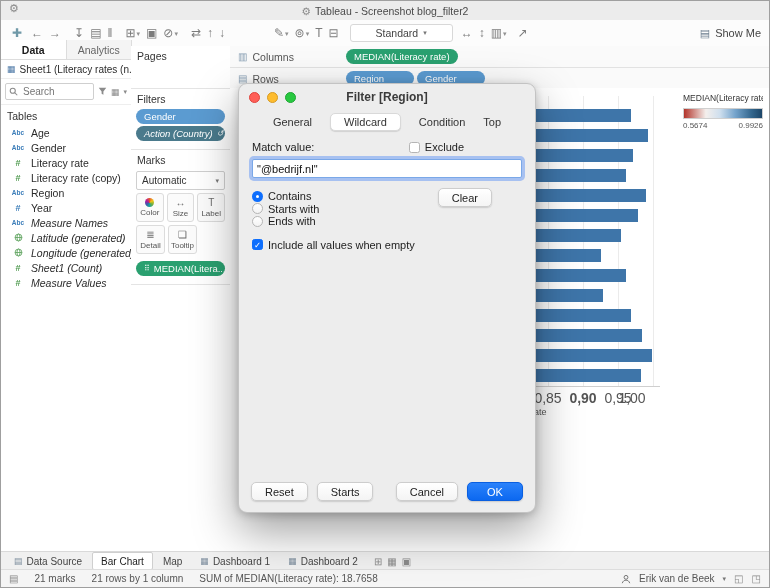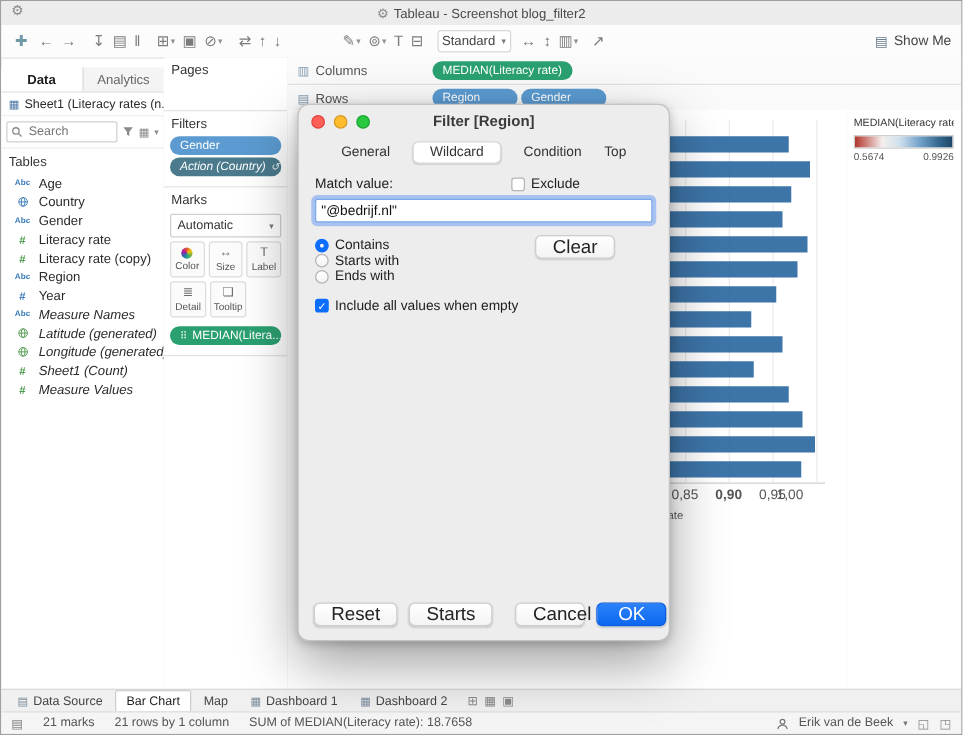--- a/index.html
+++ b/index.html
@@ -4,26 +4,26 @@
 <style>
   html,body{margin:0;padding:0;background:#e9e9e9}
   .app{position:relative;width:770px;height:588px;background:#fff;font-family:"Liberation Sans",sans-serif;font-size:11px;color:#333;overflow:hidden;border:1px solid #9f9f9f;box-sizing:border-box;user-select:none}
   
   .titlebar{position:absolute;top:0;left:0;right:0;height:19px;background:#ececec;border-bottom:1px solid #d2d2d2;display:flex;align-items:center;justify-content:center;gap:4px;font-size:10.5px;color:#4a4a4a}
   .titlebar .corner{position:absolute;left:8px;top:1px;color:#8a8a8a;font-size:11px}
   
   .toolbar{position:absolute;top:19px;left:0;right:0;height:26px;background:#fcfcfc;border-bottom:1px solid #e2e2e2;display:flex;align-items:center;padding:0 8px;color:#7c7c7c;font-size:12px}
   .tool{margin:0 3px;cursor:default;line-height:1}
   .tcaret{font-size:7px;margin-left:-2px;color:#919191}
-  .tool-select{display:inline-flex;align-items:center;gap:5px;border:1px solid #d8d8d8;border-radius:3px;background:#fff;padding:2px 3px;font-size:10.5px;color:#444}
+  .tool-select{display:inline-flex;align-items:center;gap:5px;border:1px solid #d8d8d8;border-radius:3px;background:#fff;padding:2px 25px;font-size:10.5px;color:#444}
   .tool-select .sel-caret{font-size:7px;color:#777}
   .showme{margin-left:auto;display:flex;align-items:center;gap:5px;color:#444;font-size:11px}
   .showme .micon{color:#6d7f90;font-size:11px}
   
-  .sidebar{position:absolute;top:53px;left:0;width:130px;bottom:35px;border-right:1px solid #ddd;background:#fff}
+  .sidebar{position:absolute;top:39px;left:0;width:130px;bottom:35px;border-right:1px solid #ddd;background:#fff}
   .side-tabs{display:flex;height:19px;border-bottom:1px solid #ddd;font-size:10.5px}
   .side-tab{flex:1;display:flex;align-items:center;justify-content:center}
   .side-tab.active{font-weight:bold;color:#1b1b1b;background:#fff}
   .side-tab.inactive{background:#f4f4f4;color:#666;border-left:1px solid #ddd}
   .sheet-row{height:18px;display:flex;align-items:center;gap:4px;padding:0 6px;border-bottom:1px solid #eee;font-size:10px;white-space:nowrap;overflow:hidden;color:#2b2b2b}
   .sheet-row .sicon{color:#4e79a7;font-size:9px}
   .search-row{height:21px;display:flex;align-items:center;gap:4px;padding:2px 4px;border-bottom:1px solid #eee;color:#8b8b8b}
   .search-box{flex:1;display:flex;align-items:center;gap:3px;border:1px solid #cfcfcf;border-radius:2px;height:15px;padding:0 3px;background:#fff;min-width:0}
   .search-box input{border:none;outline:none;width:100%;font-size:10px;font-family:inherit;color:#333;min-width:0}
   .tables-hdr{padding:5px 6px 3px;font-size:10.5px;color:#333}
@@ -56,21 +56,21 @@
   .shelves{position:absolute;top:45px;left:229px;right:0;background:#fff}
   .shelf{height:21px;border-bottom:1px solid #e2e2e2;display:flex;align-items:center;background:#fafafa}
   .shelf-label{width:100px;flex:0 0 100px;display:flex;align-items:center;gap:5px;padding:0 8px;color:#555;font-size:10.5px}
   .shelf-icon{color:#8aa0b4;font-size:10px}
   .shelf-pills{display:flex;gap:3px}
   
   .chart-pane{position:absolute;top:87px;left:229px;width:447px;bottom:35px;background:#fff;border-right:1px solid #e0e0e0;overflow:hidden}
   .gridline{position:absolute;top:8px;height:290px;width:1px;background:#ebebeb}
   .axis-line{position:absolute;left:195px;width:235px;top:298px;height:1px;background:#cfcfcf}
   .bar{position:absolute;height:13px}
-  .tick-label{position:absolute;top:302px;width:28px;text-align:center;font-size:11px;color:#555}
+  .tick-label{position:absolute;top:302px;width:28px;text-align:center;font-size:14px;color:#555}
   .axis-title{position:absolute;left:301px;top:319px;font-size:9px;color:#555}
   
   .legend{position:absolute;top:87px;left:676px;right:0;bottom:35px;padding:5px 6px;background:#fff}
   .legend-title{font-size:8.5px;color:#333;white-space:nowrap;overflow:hidden}
   .legend-grad{margin-top:5px;height:9px;border:1px solid #cfcfcf;background:linear-gradient(90deg,#b2342b 0%,#f4efec 28%,#cfdfee 46%,#74a3cb 66%,#35688f 86%,#1c4668 100%)}
   .legend-vals{display:flex;justify-content:space-between;font-size:8px;color:#555;margin-top:2px}
   
   .dialog{position:absolute;left:237px;top:82px;width:296px;height:428px;background:#ededed;border:1px solid #c3c3c3;border-radius:9px;box-shadow:0 18px 45px rgba(0,0,0,.38),0 2px 8px rgba(0,0,0,.2);z-index:50}
   .dlg-titlebar{position:relative;height:26px;display:flex;align-items:center;justify-content:center}
   .tl{position:absolute;top:8px;width:11px;height:11px;border-radius:50%;box-sizing:border-box}
@@ -86,21 +86,21 @@
   .chk-row{display:flex;align-items:center;gap:5px}
   .chk{width:11px;height:11px;border:1px solid #b5b5b5;border-radius:2.5px;background:#fff;display:flex;align-items:center;justify-content:center;font-size:8.5px;color:#fff;box-sizing:border-box}
   .chk.checked{background:#0d6efd;border-color:#0d6efd}
   .dlg-input{display:block;width:100%;box-sizing:border-box;margin-top:6px;height:19px;border:1px solid #7aa8e8;border-radius:2px;box-shadow:0 0 0 3px rgba(52,120,246,.38);font-family:"Liberation Sans",sans-serif;font-size:11px;padding:0 4px;color:#111;background:#fff;outline:none}
   .radio-wrap{position:relative;margin-top:12px}
   .radio-row{display:flex;align-items:center;gap:5px;height:12.5px;font-size:11px;color:#1d1d1d}
   .radio{width:11px;height:11px;border-radius:50%;border:1px solid #b5b5b5;background:linear-gradient(#fff,#f3f3f3);box-sizing:border-box;display:flex;align-items:center;justify-content:center}
   .radio.sel{background:#0d6efd;border:none}
   .radio .dot{width:3.5px;height:3.5px;border-radius:50%;background:#fff}
   .clear-btn{position:absolute;right:30px;top:-2px}
-  .mac-btn{font-family:"Liberation Sans",sans-serif;font-size:15px;height:19px;padding:0 13px;border:1px solid #cdcdcd;border-radius:5px;background:linear-gradient(#fff,#f4f4f4);box-shadow:0 1px 1.5px rgba(0,0,0,.15);color:#222}
+  .mac-btn{font-family:"Liberation Sans",sans-serif;font-size:11px;height:19px;padding:0 13px;border:1px solid #cdcdcd;border-radius:5px;background:linear-gradient(#fff,#f4f4f4);box-shadow:0 1px 1.5px rgba(0,0,0,.15);color:#222}
   .mac-btn.wide{min-width:56px}
   .mac-btn.primary{background:linear-gradient(#2a82fb,#0c68f0);border-color:#0a5fe0;color:#fff;min-width:56px}
   .include{margin-top:11px;font-size:11px;color:#1d1d1d}
   .dlg-footer{position:absolute;left:12px;right:12px;bottom:11px;display:flex;gap:9px;align-items:center}
   .dlg-footer .spacer{flex:1}
   
   .sheettabs{position:absolute;left:0;right:0;bottom:17px;height:18px;background:#f0f0f0;border-top:1px solid #d9d9d9;display:flex;align-items:center;padding:0 5px;gap:2px;font-size:10px;color:#444}
   .stab{display:flex;align-items:center;gap:4px;padding:1px 8px;height:14px;border-radius:2px;white-space:nowrap}
   .stab.active{background:#fff;border:1px solid #cfcfcf;color:#222}
   .stab .sicon{font-size:9px;color:#7f8f9f}
@@ -186,30 +186,20 @@
           </svg>
       </span>
       <span style="font-size:9px">▦</span>
       <span class="caret" style="font-size:7px">▾</span>
     </div>
     <div class="tables-hdr">Tables</div>
     <div>
         <div class="frow">
           <span class="ficon blue abc">Abc</span>
           <span>Age</span>
-        </div>
-        <div class="frow">
-          <span class="ficon blue">
-            <svg width="9" height="9" viewBox="0 0 12 12" fill="none" stroke="currentColor" stroke-width="1">
-              <circle cx="6" cy="6" r="4.6"></circle>
-              <ellipse cx="6" cy="6" rx="2" ry="4.6"></ellipse>
-              <line x1="1.4" y1="6" x2="10.6" y2="6"></line>
-            </svg>
-          </span>
-          <span>Country</span>
         </div>
         <div class="frow">
           <span class="ficon blue abc">Abc</span>
           <span>Gender</span>
         </div>
         <div class="frow">
           <span class="ficon green hash">#</span>
           <span>Literacy rate</span>
         </div>
         <div class="frow">

